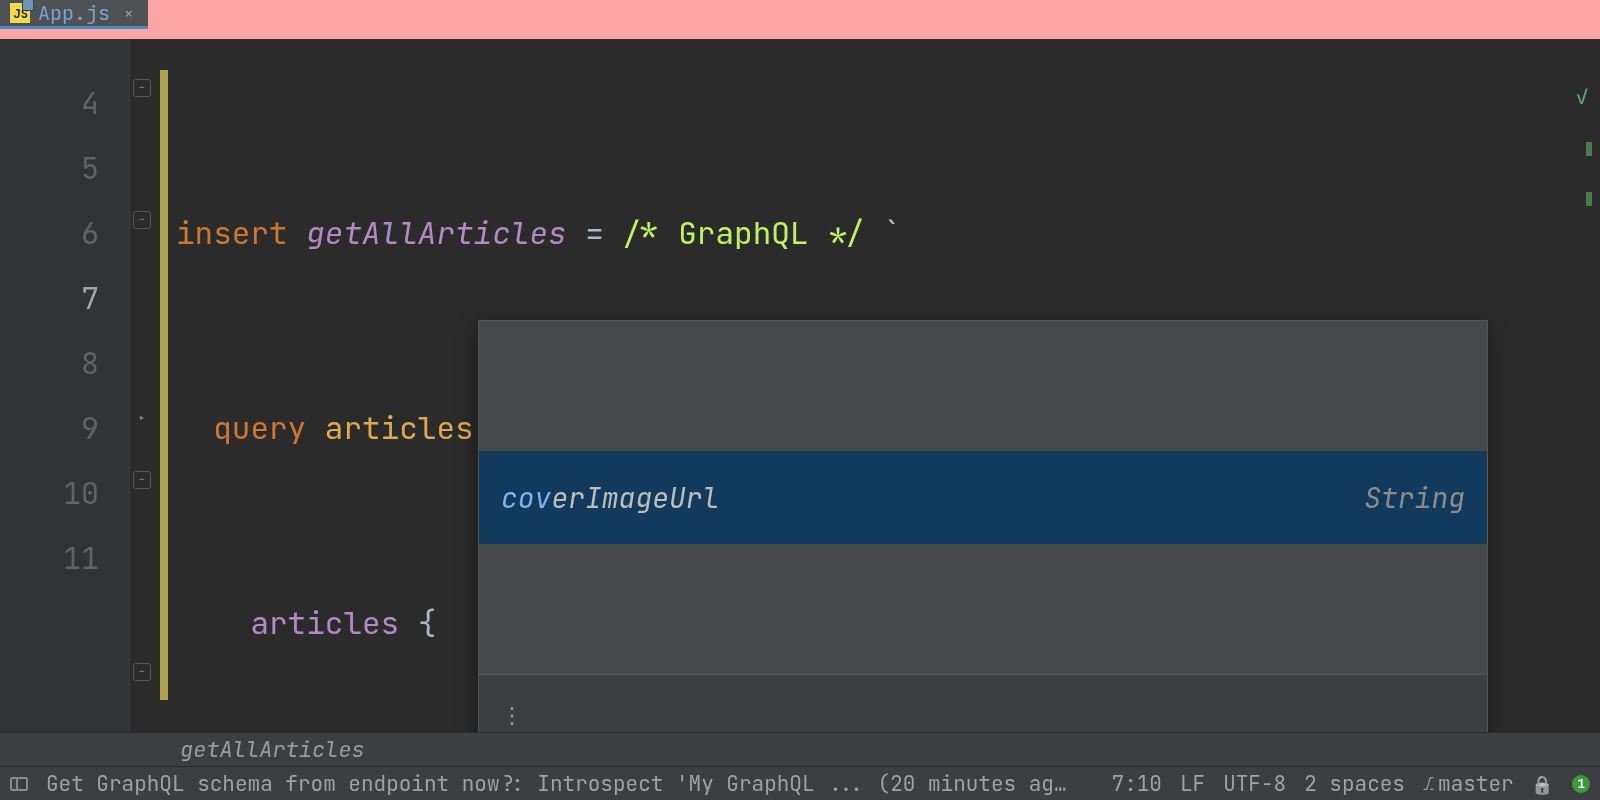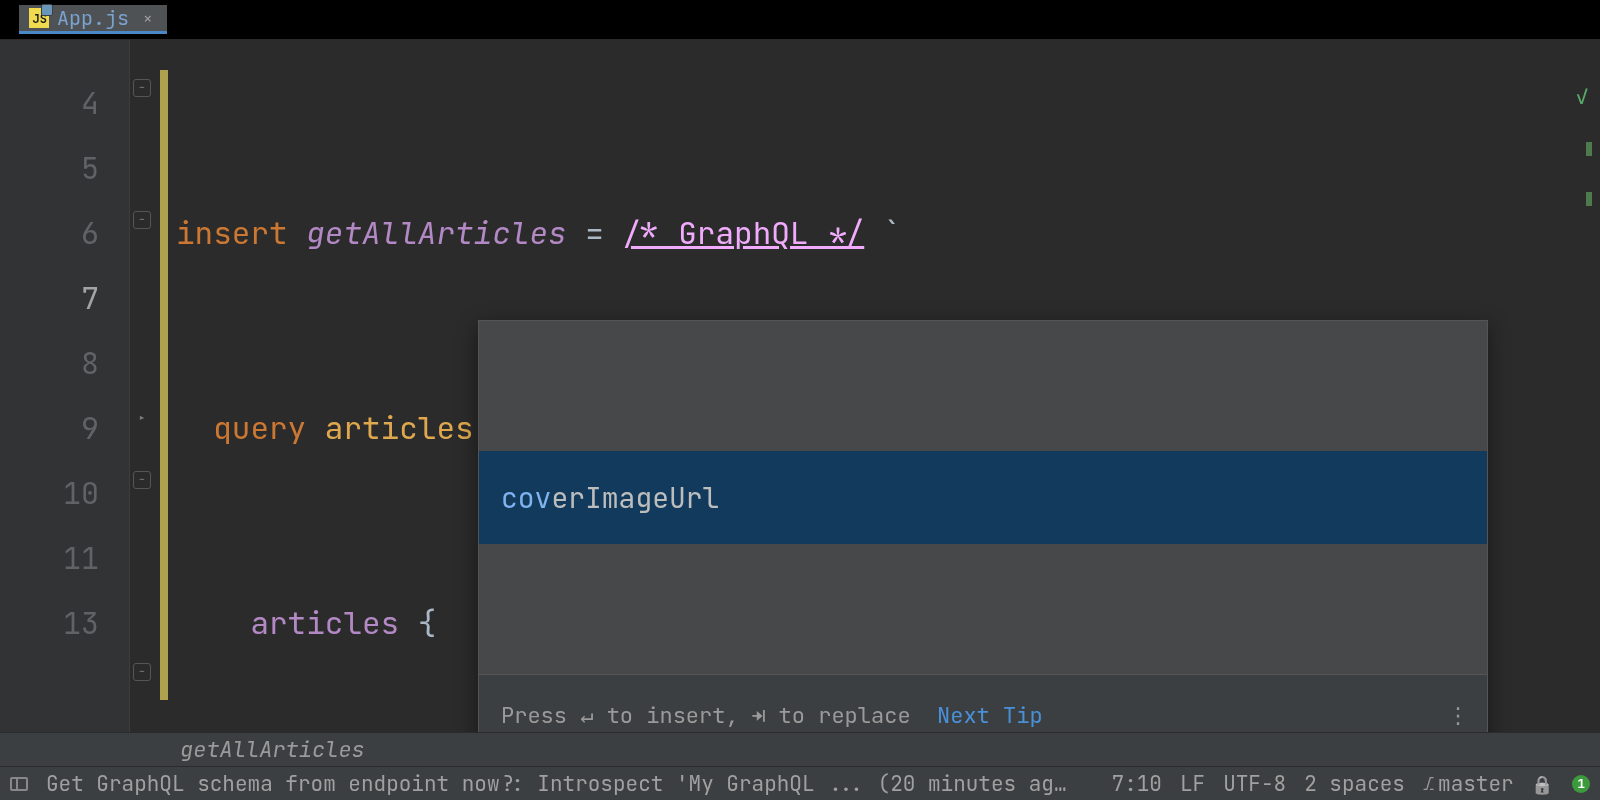--- a/index.html
+++ b/index.html
@@ -7,25 +7,24 @@
   body {
     background: #2b2b2b;
     font-family: "JetBrains Mono", "Fira Code", Menlo, Consolas, monospace;
     color: #a9b7c6;
     position: relative;
   }
 
   
   .tab-bar {
     height: 40px;
-    background: #000000;
-    display: flex;
-    align-items: center;
+    background: #fca5a5;
+    display: flex;
+    align-items: flex-start;
     border-bottom: 1px solid #2b2b2b;
-    padding-left: 19px;
   }
   .tab {
     display: flex;
     align-items: center;
     padding: 0 14px 0 10px;
     gap: 8px;
     background: #4e5254;
     border-bottom: 3px solid #4a88c7;
     font-size: 20px;
     color: #7aa3d0;
@@ -109,21 +108,21 @@
     white-space: pre;
   }
   .line { height: 65px; padding-left: 8px; }
   .line.current { background: #323232; }
 
   .kw-const   { color: #cc7832; }
   .kw-query   { color: #cc7832; }
   .fn-name    { color: #b389c5; font-style: italic; }
   .ident-gold { color: #e0a84e; }
   .op         { color: #a9b7c6; }
-  .comment    { color: #f0abfc; text-decoration: underline; }
+  .comment    { color: #bef264; }
   .field      { color: #b389c5; }
   .brace      { color: #a9b7c6; }
   .plain      { color: #a9b7c6; }
   .typed-hl   { background: #20432a; color: #a9b7c6; padding: 0 1px; }
   .caret      { display:inline-block; width:2px; height:42px; background:#bbbbbb; vertical-align:middle; margin-left:1px; }
 
   
   .completion {
     position: absolute;
     left: 310px;
@@ -134,20 +133,21 @@
     box-shadow: 0 6px 20px rgba(0,0,0,.45);
     font-size: 28px;
   }
   .completion .row {
     display: flex;
     align-items: center;
     justify-content: space-between;
     padding: 14px 22px;
     background: #4b6eaf33;
     background: #113a5c33;
+    font-style: italic;
   }
   .completion .row.sel { background: #113a5c; }
   .completion .match { color: #7fb3ef; }
   .completion .rest  { color: #bdbdbd; }
   .completion .type  { color: #8c8c8c; }
   .completion .hint {
     display: flex;
     align-items: center;
     justify-content: space-between;
     padding: 8px 16px 10px 22px;
@@ -234,21 +234,20 @@
 <div class="editor-wrap">
   <div class="gutter">
     <div class="ln">4</div>
     <div class="ln">5</div>
     <div class="ln">6</div>
     <div class="ln active">7</div>
     <div class="ln">8</div>
     <div class="ln">9</div>
     <div class="ln">10</div>
     <div class="ln">11</div>
-    <div class="ln">13</div>
   </div>
 
   <div class="fold-strip">
     <span class="fold minus" style="top:38px"></span>
     <span class="fold minus" style="top:170px"></span>
     <span class="fold arrow" style="top:368px"></span>
     <span class="fold minus" style="top:430px"></span>
     <span class="fold minus" style="top:622px"></span>
   </div>
 
@@ -265,23 +264,23 @@
     
     
     
     
     
 
     
     <div class="completion">
       <div class="row sel">
         <span><span class="match">cov</span><span class="rest">erImageUrl</span></span>
+        <span class="type">String</span>
       </div>
       <div class="hint">
-        <span><span class="kbd">Press ↵ to insert, ⇥ to replace</span>&nbsp;&nbsp;<span class="link">Next Tip</span></span>
         <span class="more">⋮</span>
       </div>
     </div>
   </div>
 
   <div class="analysis">
     <span class="check">✓</span>
     <span class="mark" style="top:60px"></span>
     <span class="mark" style="top:110px"></span>
   </div>

